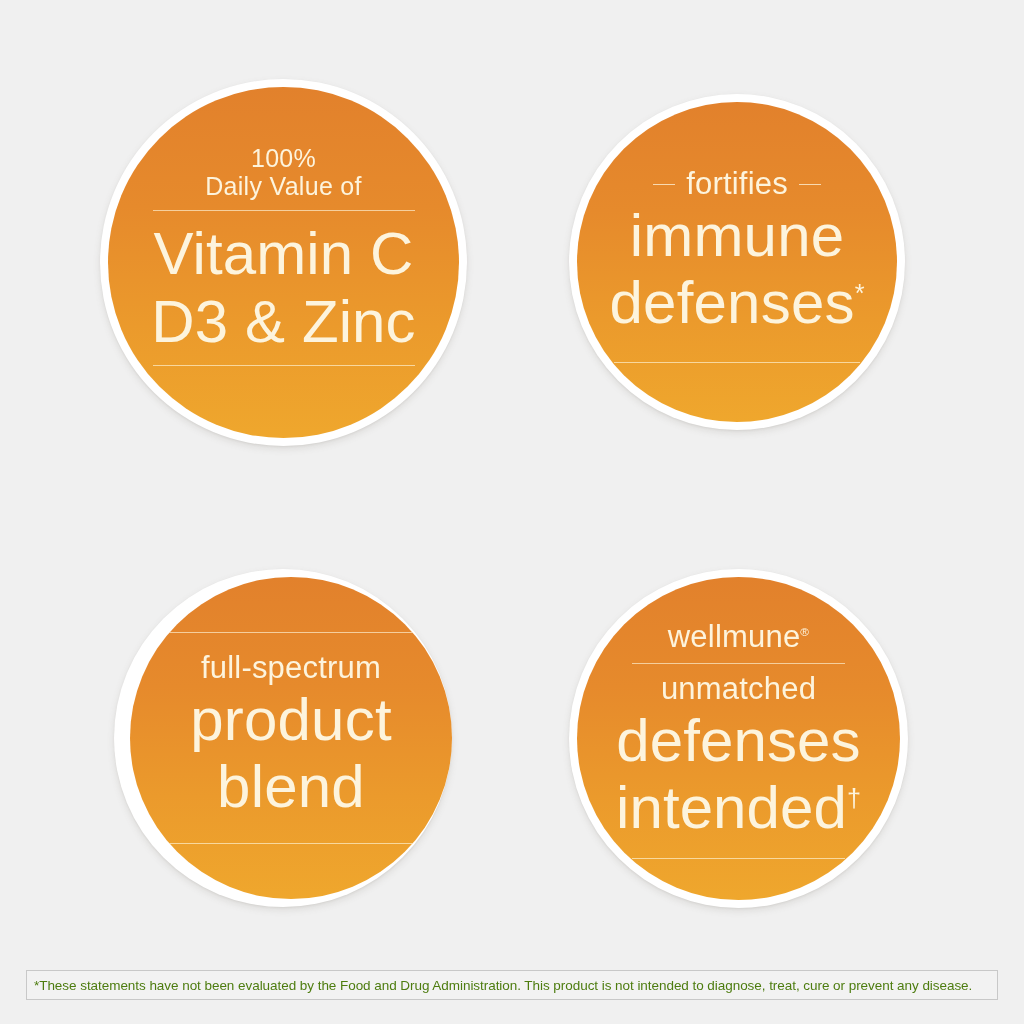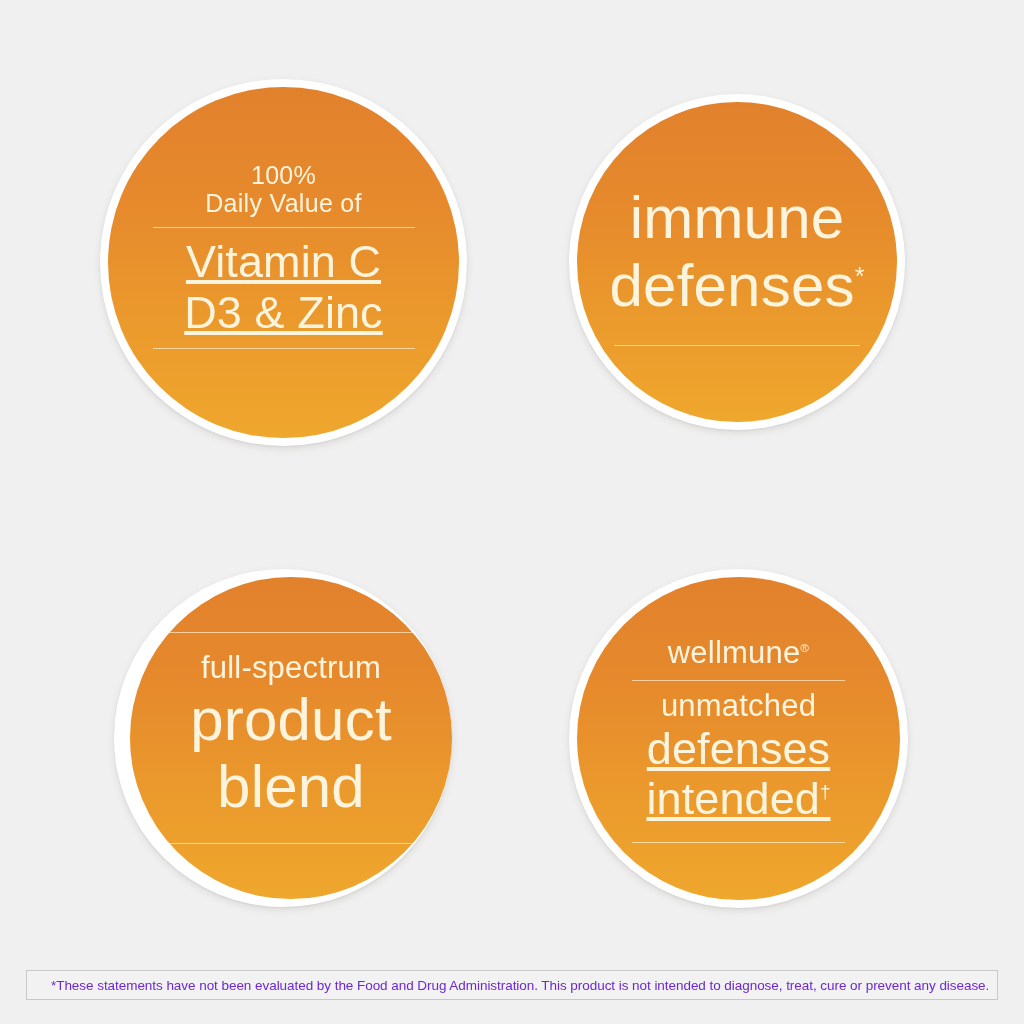--- a/index.html
+++ b/index.html
@@ -69,23 +69,22 @@
     line-height: 1.12;
     font-weight: 300;
     letter-spacing: 0.2px;
     white-space: nowrap;
   }
   .tx-small {
     font-size: 25px;
     letter-spacing: 0.3px;
   }
   .tx-big {
-    font-size: 45px;
+    font-size: 60px;
     letter-spacing: 0.1px;
-    text-decoration: underline;
   }
   .tx-xbig {
     font-size: 60px;
   }
   .tx-mid {
     font-size: 31px;
   }
 
   .rule {
     height: 1px;
@@ -150,25 +149,24 @@
     height: 30px;
     box-sizing: border-box;
     background: #f2f2f2;
     border: 1px solid #c8c8c8;
     display: flex;
     align-items: center;
     padding: 0 7px;
   }
   #disclaimer-bar .disclaimer-text {
     font-size: 13.5px;
-    color: #6d28d9;
+    color: #4d7c0f;
     letter-spacing: -0.05px;
     white-space: nowrap;
     font-family: "Liberation Sans", sans-serif;
-    margin-left: 17px;
   }
 </style>
 </head>
 <body style="background: rgb(240, 240, 240);">
 
 <div class="badge-stage">
 
   <div class="badge" id="badge-daily-value">
     <div class="badge-disc">
       <div class="stack">
@@ -178,20 +176,25 @@
         <div class="tx tx-big">Vitamin C</div>
         <div class="tx tx-big">D3 &amp; Zinc</div>
         <hr class="rule">
       </div>
     </div>
   </div>
 
   <div class="badge" id="badge-immune">
     <div class="badge-disc">
       <div class="stack">
+        <div class="flanked">
+          <span class="dash"></span>
+          <span class="tx tx-mid">fortifies</span>
+          <span class="dash"></span>
+        </div>
         <div class="tx tx-xbig">immune</div>
         <div class="tx tx-xbig"><span>defenses</span><span class="sup">*</span></div>
         <hr class="rule">
       </div>
     </div>
   </div>
 
   <div class="badge" id="badge-mushroom">
     <div class="badge-disc">
       <div class="stack">

